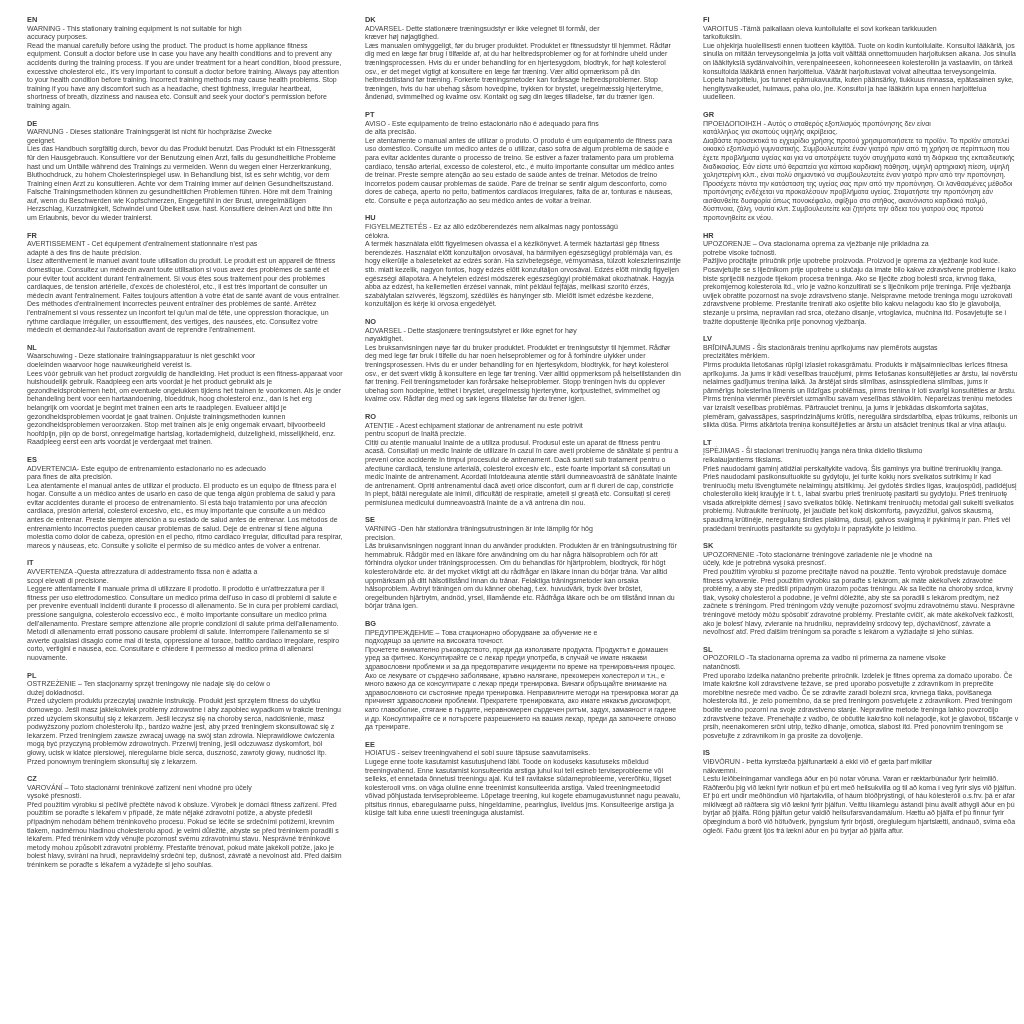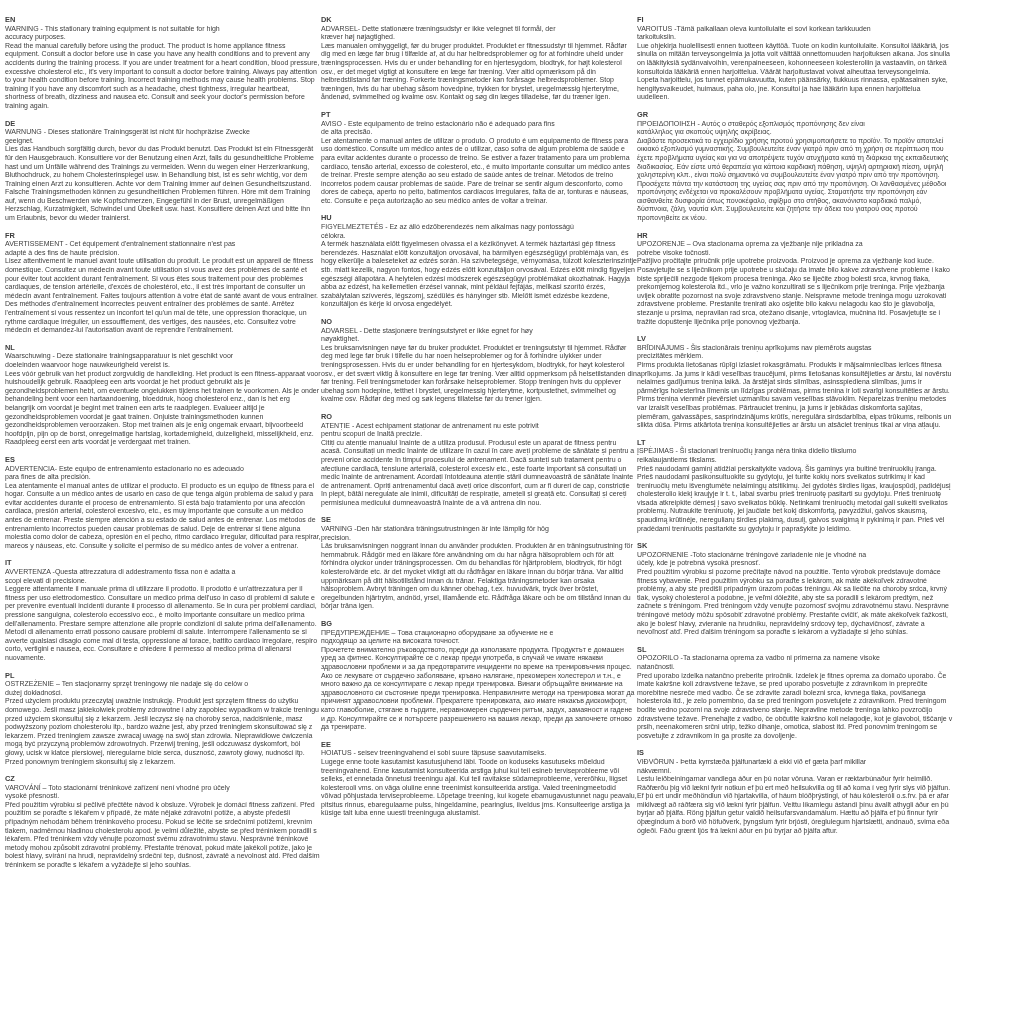--- a/index.html
+++ b/index.html
@@ -1,17 +1,17 @@
 <!DOCTYPE html>
 <html><head>
 <meta charset="utf-8">
 <style>
   html,body{margin:0;padding:0;background:#ffffff;}
   body{width:1024px;height:1024px;color:#3c3c3c;font-family:"Liberation Sans",sans-serif;overflow:hidden;}
-  .page{display:flex;padding:16px 10px 0 5px;box-sizing:border-box;}
+  .page{display:flex;gap:22px;padding:16px 10px 0 27px;box-sizing:border-box;}
   .col{flex:0 0 316px;width:316px;}
   .sec{margin-bottom:9px;}
   .code{font-weight:bold;font-size:7.4px;line-height:8.6px;}
   .warn{font-size:7px;line-height:8.6px;white-space:pre-line;}
   .bodytext{font-size:7px;line-height:8.6px;text-align:left;}
 </style>
 </head>
 <body>
 
 <div class="page">

